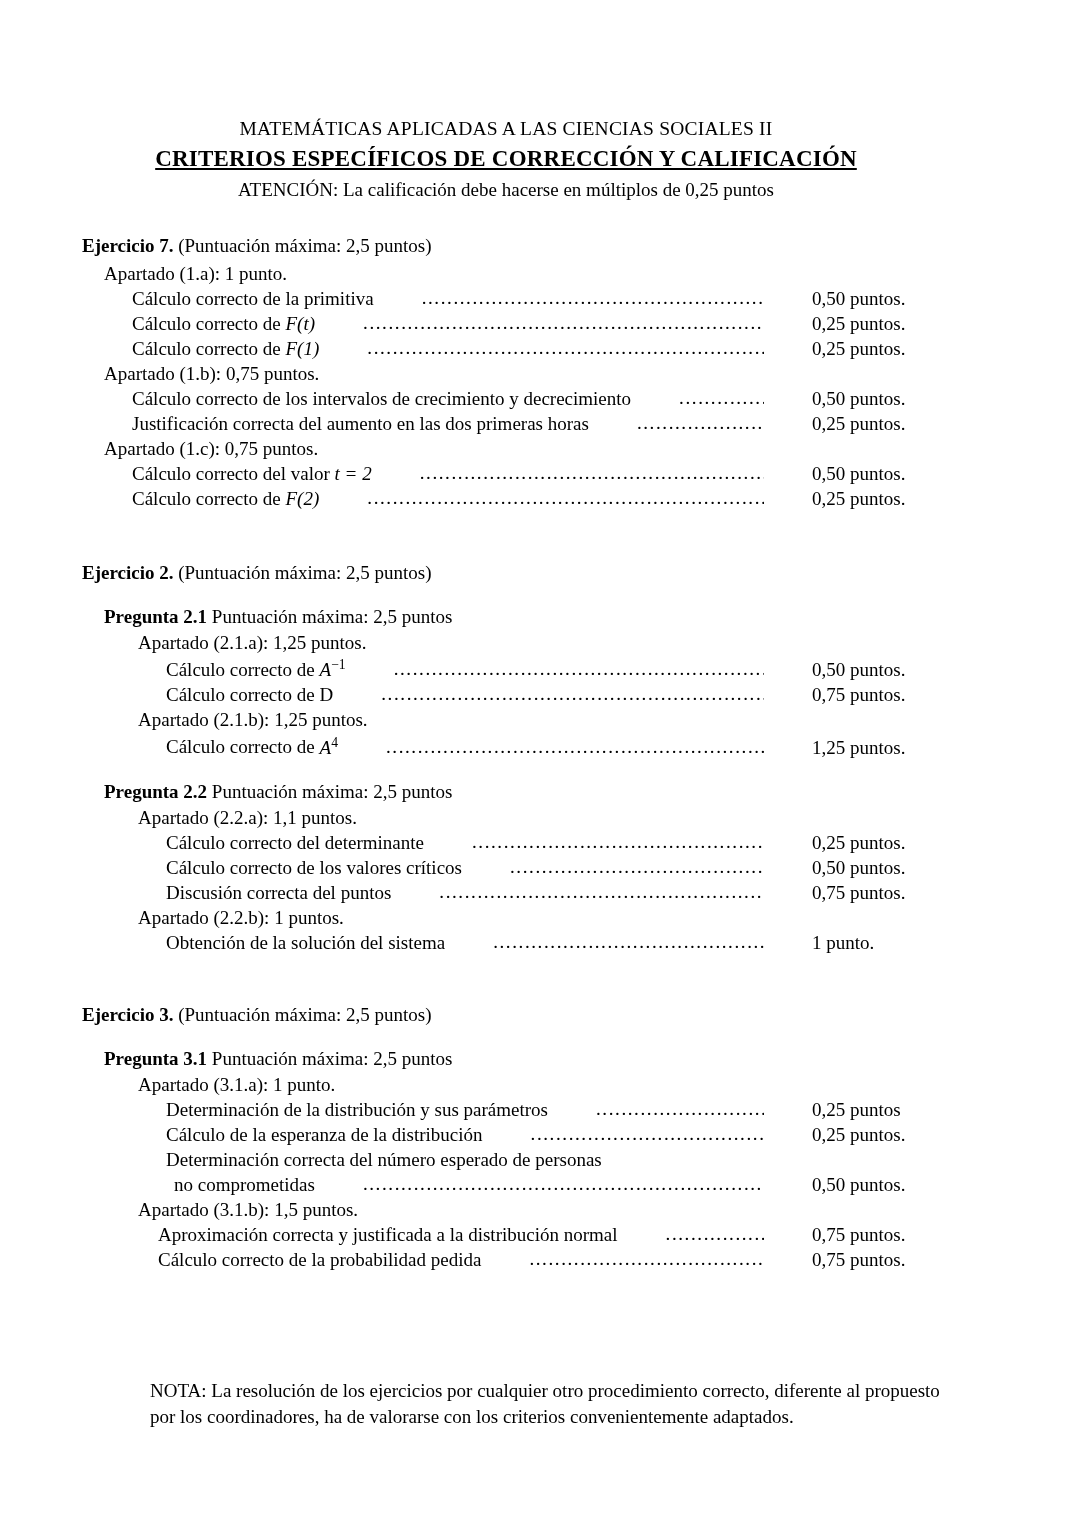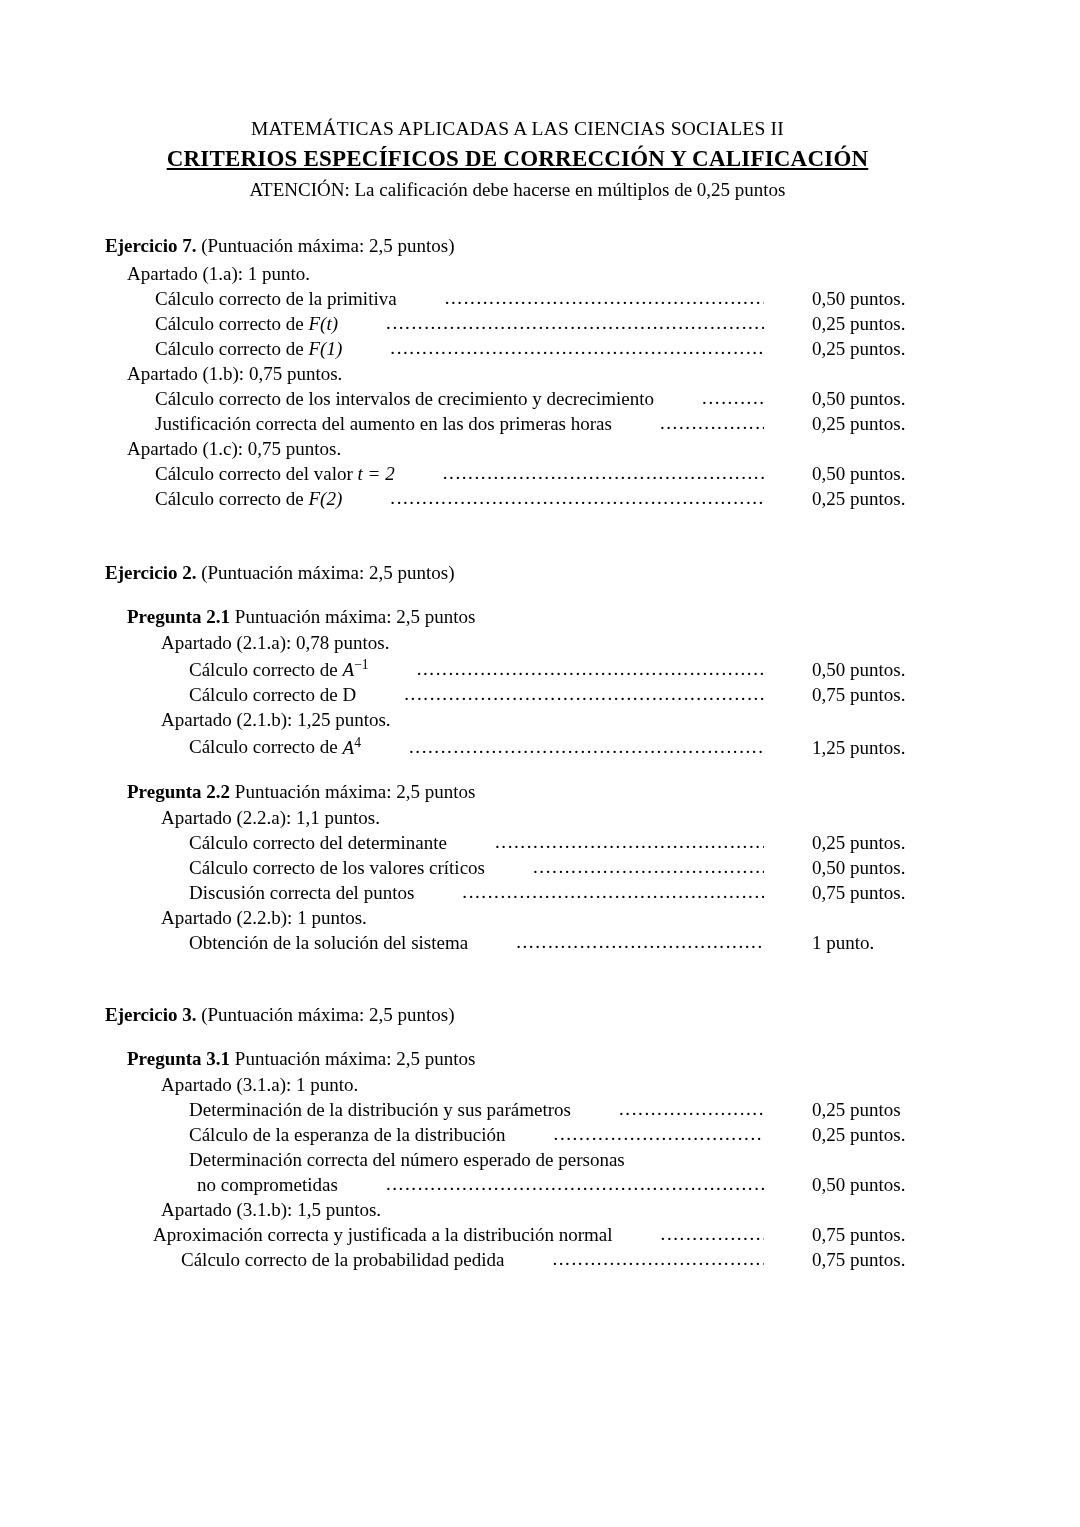--- a/index.html
+++ b/index.html
@@ -11,21 +11,21 @@
     width: 1080px;
     height: 1527px;
     font-family: "Liberation Serif", serif;
     color: #000000;
     position: relative;
   }
   .page {
     width: 1080px;
     height: 1527px;
     box-sizing: border-box;
-    padding: 118px 150px 40px 105px;
+    padding: 118px 150px 40px 82px;
     position: relative;
   }
   .header {
     text-align: center;
   }
   .header .line1 {
     font-size: 19.5px;
     letter-spacing: 0.2px;
     margin-bottom: 6px;
   }
@@ -192,21 +192,21 @@
 
   <div class="block" style="margin-top:52px;">
     <div class="exercise-title">
       <b>Ejercicio 2.</b><span> (Puntuación máxima: 2,5 puntos)</span>
     </div>
 
     <div class="pregunta-title">
       <b>Pregunta 2.1</b><span> Puntuación máxima: 2,5 puntos</span>
     </div>
 
-    <div class="apartado lvl2">Apartado (2.1.a): 0,78 puntos.</div>
+    <div class="apartado lvl2">Apartado (2.1.a): 1,25 puntos.</div>
 
     <div class="crit lvl2">
       <span class="txt"><span>Cálculo correcto de </span><span class="math"><span>A</span><sup>−1</sup></span></span>
       <span class="leader">.......................................................................................................................................................</span>
       <span class="pts">0,50 puntos.</span>
     </div>
 
     <div class="crit lvl2">
       <span class="txt">Cálculo correcto de D</span>
       <span class="leader">.......................................................................................................................................................</span>
@@ -284,27 +284,31 @@
     </div>
 
     <div class="crit lvl2" style="margin-left:92px;">
       <span class="txt">no comprometidas</span>
       <span class="leader">.......................................................................................................................................................</span>
       <span class="pts">0,50 puntos.</span>
     </div>
 
     <div class="apartado lvl2">Apartado (3.1.b): 1,5 puntos.</div>
 
-    <div class="crit lvl2" style="margin-left:48px;">
+    <div class="crit lvl2" style="margin-left:76px;">
       <span class="txt">Aproximación correcta y justificada a la distribución normal</span>
       <span class="leader">.......................................................................................................................................................</span>
       <span class="pts">0,75 puntos.</span>
     </div>
 
     <div class="crit lvl2" style="margin-left:76px;">
       <span class="txt">Cálculo correcto de la probabilidad pedida</span>
       <span class="leader">.......................................................................................................................................................</span>
       <span class="pts">0,75 puntos.</span>
     </div>
   </div>
 
+  <div class="nota">
+    <div>NOTA: La resolución de los ejercicios por cualquier otro procedimiento correcto, diferente al propuesto</div>
+    <div>por los coordinadores, ha de valorarse con los criterios convenientemente adaptados.</div>
+  </div>
 
 </div>
 
 </body></html>

